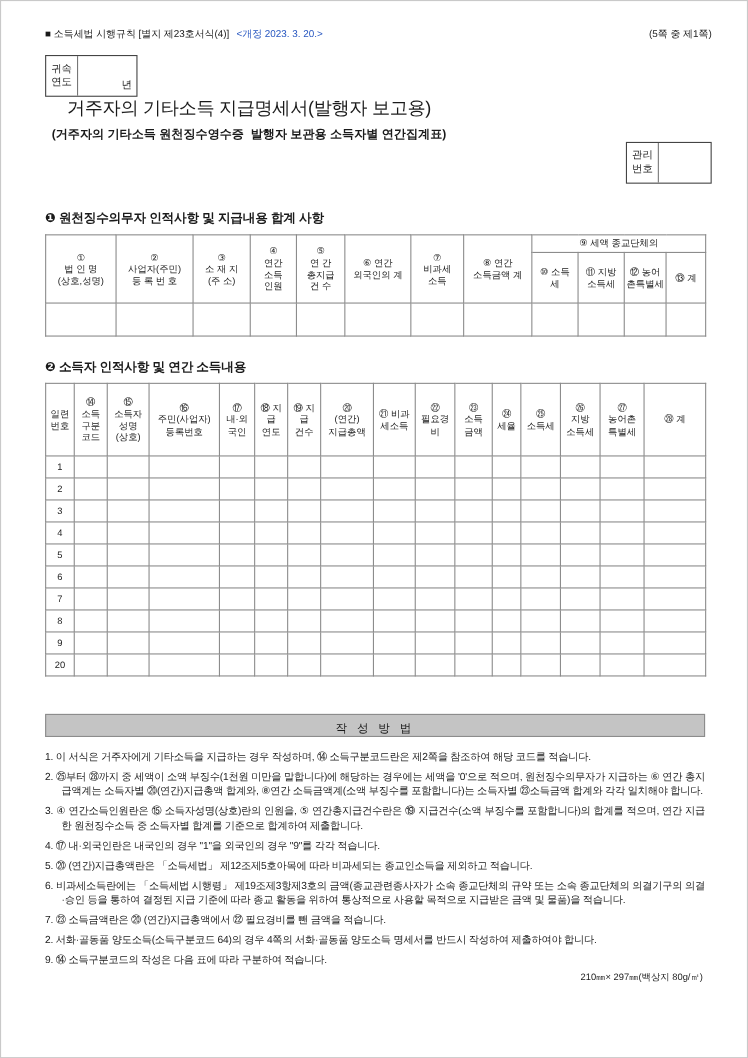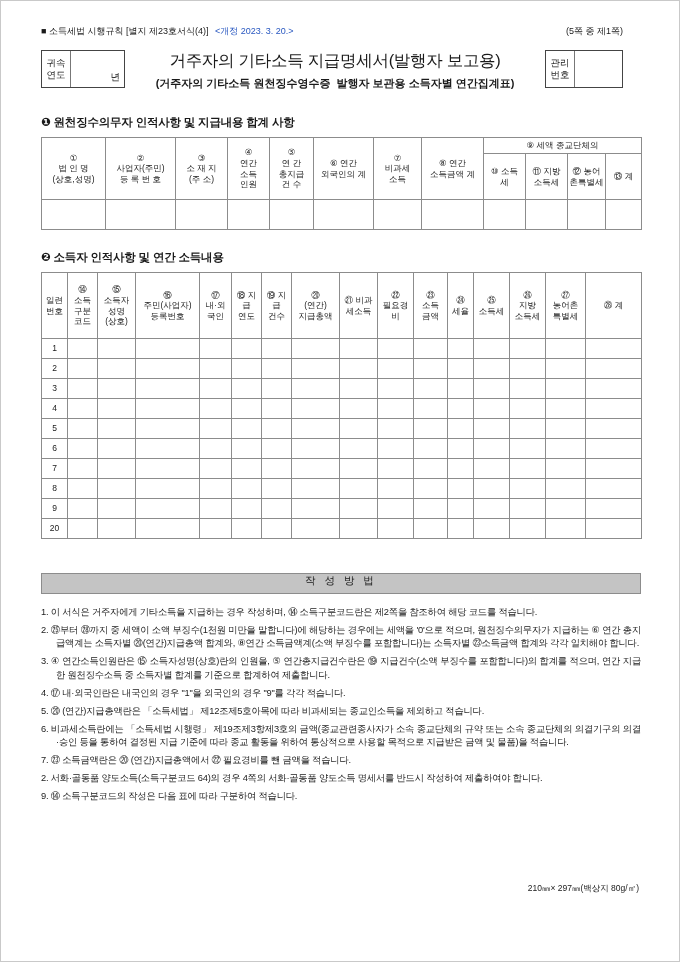--- a/index.html
+++ b/index.html
@@ -3,31 +3,31 @@
 <meta charset="utf-8">
 <style>
   html,body { margin:0; padding:0; background:#e9e9e9; }
   .page {
     position:relative;
     width:680px; height:962px;
     margin:0 auto;
     background:#ffffff;
     border:1px solid #c9c9c9;
     box-sizing:border-box;
-    padding:24px 56px 0 40px;
+    padding:24px 32px 0 40px;
     font-family:"Liberation Sans","DejaVu Sans",sans-serif;
     color:#1a1a1a;
     overflow:hidden;
   }
   
   .topbar { display:flex; justify-content:space-between; align-items:flex-start; font-size:9px; }
   .topbar .rev { color:#2857c0; margin-left:4px; }
 
   
-  .head-row { display:flex; align-items:flex-start; margin-top:12px; }
+  .head-row { display:flex; align-items:flex-start; margin-top:12px;flex-direction:column; }
   .head-box { display:flex; border:1.2px solid #444; box-sizing:border-box; height:38px; }
   .head-box .hb-label {
     width:28px; font-size:9.5px; display:flex; align-items:center; justify-content:center;
     white-space:pre-line; text-align:center; border-right:1px solid #777; line-height:1.25;
   }
   .head-box .hb-field { position:relative; flex:1; }
   .year-box { width:84px; }
   .manage-box { width:78px; margin-left:auto; }
   .year-box .yr { position:absolute; right:4px; bottom:3px; font-size:9.5px; }
   .titles { flex:1; text-align:center; padding:0 6px; }
@@ -51,21 +51,21 @@
   .t1 thead tr.sub-row th { height:46px; }
   .t1 tbody td { height:30px; }
   .t2 thead th { height:66px; }
   .t2 tbody td { height:20px; }
   .t2 tbody td.rownum { font-size:8.5px; }
 
   
   .method-bar {
     margin-top:34px; height:21px; width:600px; box-sizing:border-box;
     background:#c4c4c4; border:1px solid #8c8c8c;
-    display:flex; align-items:flex-start; justify-content:center;
+    display:flex; align-items:flex-end; justify-content:center;
     font-size:10.5px; letter-spacing:3px; font-weight:normal;
   }
 
   
   .notes { margin-top:12px; width:600px; }
   .note-item {
     font-size:9.3px; line-height:1.45; margin-bottom:4.5px;
     padding-left:15px; text-indent:-15px; text-align:justify;
     letter-spacing:-0.2px;
   }

